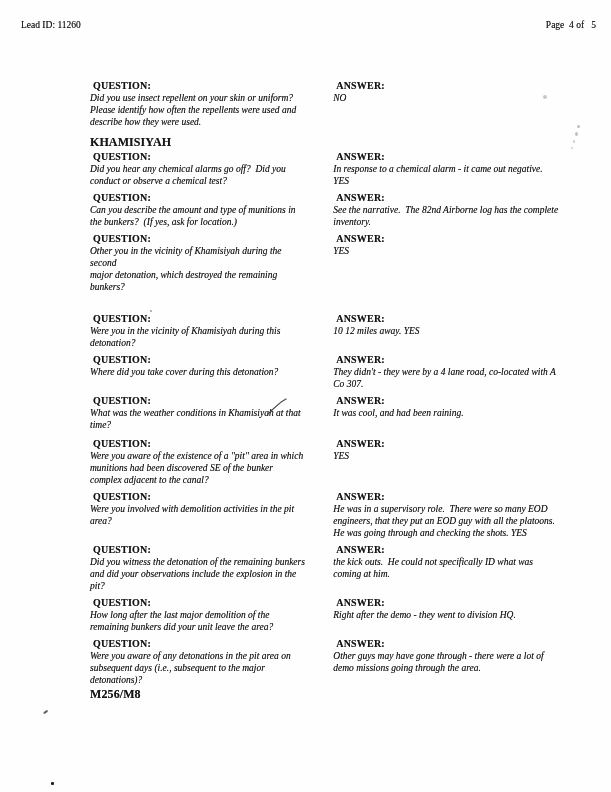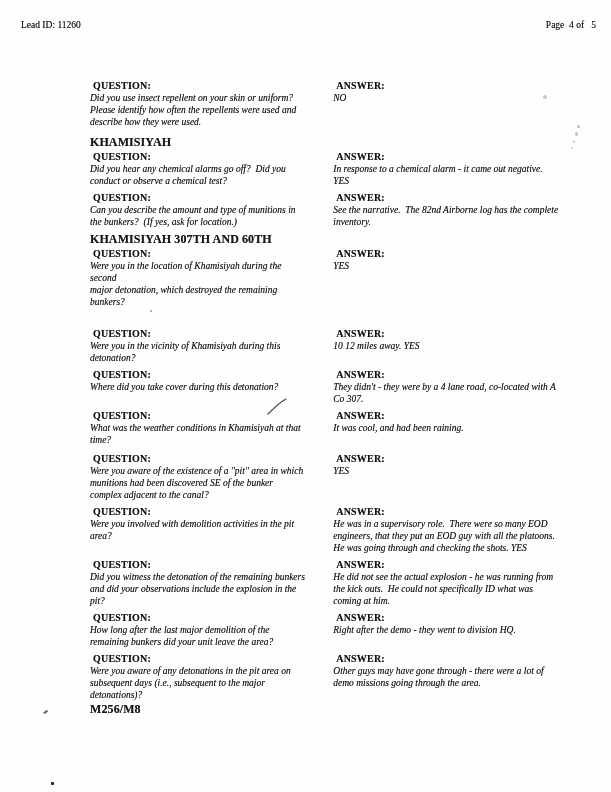--- a/index.html
+++ b/index.html
@@ -87,25 +87,24 @@
           <div class="col-heading">QUESTION:</div>
           <div class="line">Can you describe the amount and type of munitions in</div>
           <div class="line">the bunkers?  (If yes, ask for location.)</div>
         </div>
         <div class="acol">
           <div class="col-heading">ANSWER:</div>
           <div class="line">See the narrative.  The 82nd Airborne log has the complete</div>
           <div class="line">inventory.</div>
         </div>
       </div>
-      <div class="section-heading">KHAMISIYAH 307TH AND 60TH</div>
       <div class="qa-block" style="margin-bottom: 20px;">
         <div class="qcol">
           <div class="col-heading">QUESTION:</div>
-          <div class="line">Were you in the location of Khamisiyah during the</div>
+          <div class="line">Other you in the vicinity of Khamisiyah during the</div>
           <div class="line">second</div>
           <div class="line">major detonation, which destroyed the remaining</div>
           <div class="line">bunkers?</div>
         </div>
         <div class="acol">
           <div class="col-heading">ANSWER:</div>
           <div class="line">YES</div>
         </div>
       </div>
       <div class="qa-block">
@@ -168,21 +167,20 @@
       </div>
       <div class="qa-block">
         <div class="qcol">
           <div class="col-heading">QUESTION:</div>
           <div class="line">Did you witness the detonation of the remaining bunkers</div>
           <div class="line">and did your observations include the explosion in the</div>
           <div class="line">pit?</div>
         </div>
         <div class="acol">
           <div class="col-heading">ANSWER:</div>
-          <div class="line">He did not see the actual explosion - he was running from</div>
           <div class="line">the kick outs.  He could not specifically ID what was</div>
           <div class="line">coming at him.</div>
         </div>
       </div>
       <div class="qa-block">
         <div class="qcol">
           <div class="col-heading">QUESTION:</div>
           <div class="line">How long after the last major demolition of the</div>
           <div class="line">remaining bunkers did your unit leave the area?</div>
         </div>

